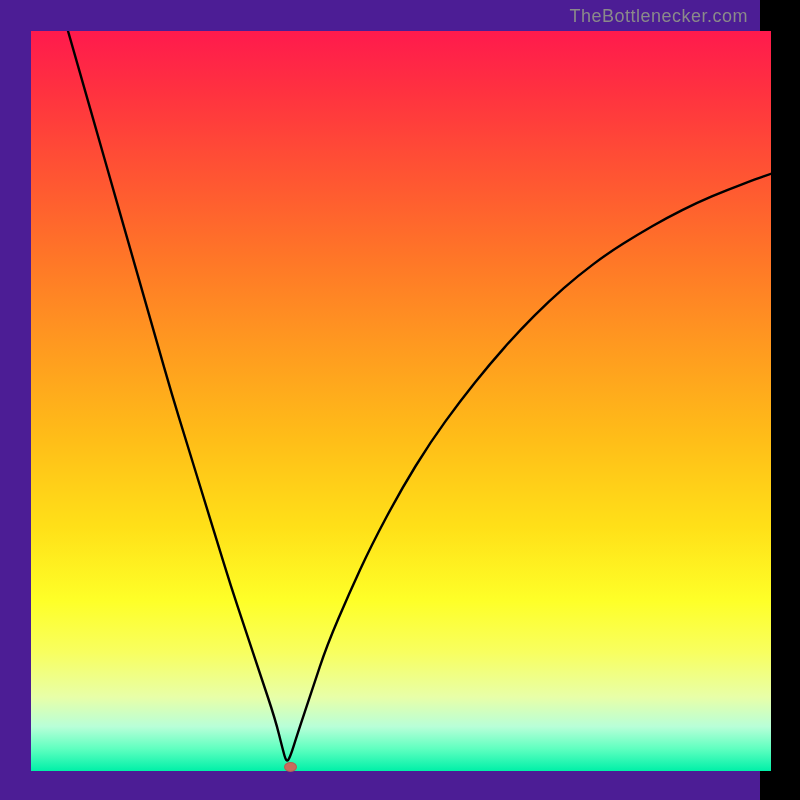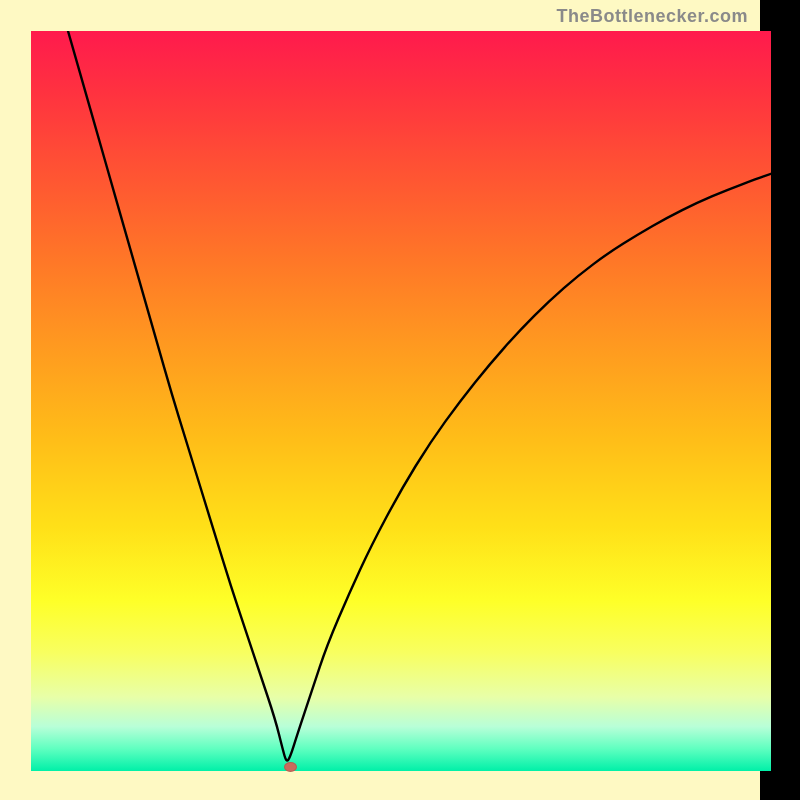--- a/index.html
+++ b/index.html
@@ -8,22 +8,21 @@
     width: 800px;
     height: 800px;
     background: #000;
     overflow: hidden;
     font-family: Arial, Helvetica, sans-serif;
   }
   .frame {
     position: relative;
     width: 760px;
     height: 800px;
-    background: #fef9c3;
-    font-weight: bold;
+    background: #4c1d95;
   }
   .plot-area {
     position: absolute;
     left: 31px;
     top: 31px;
     width: 740px;
     height: 740px;
     
     background: linear-gradient(
       to bottom,

